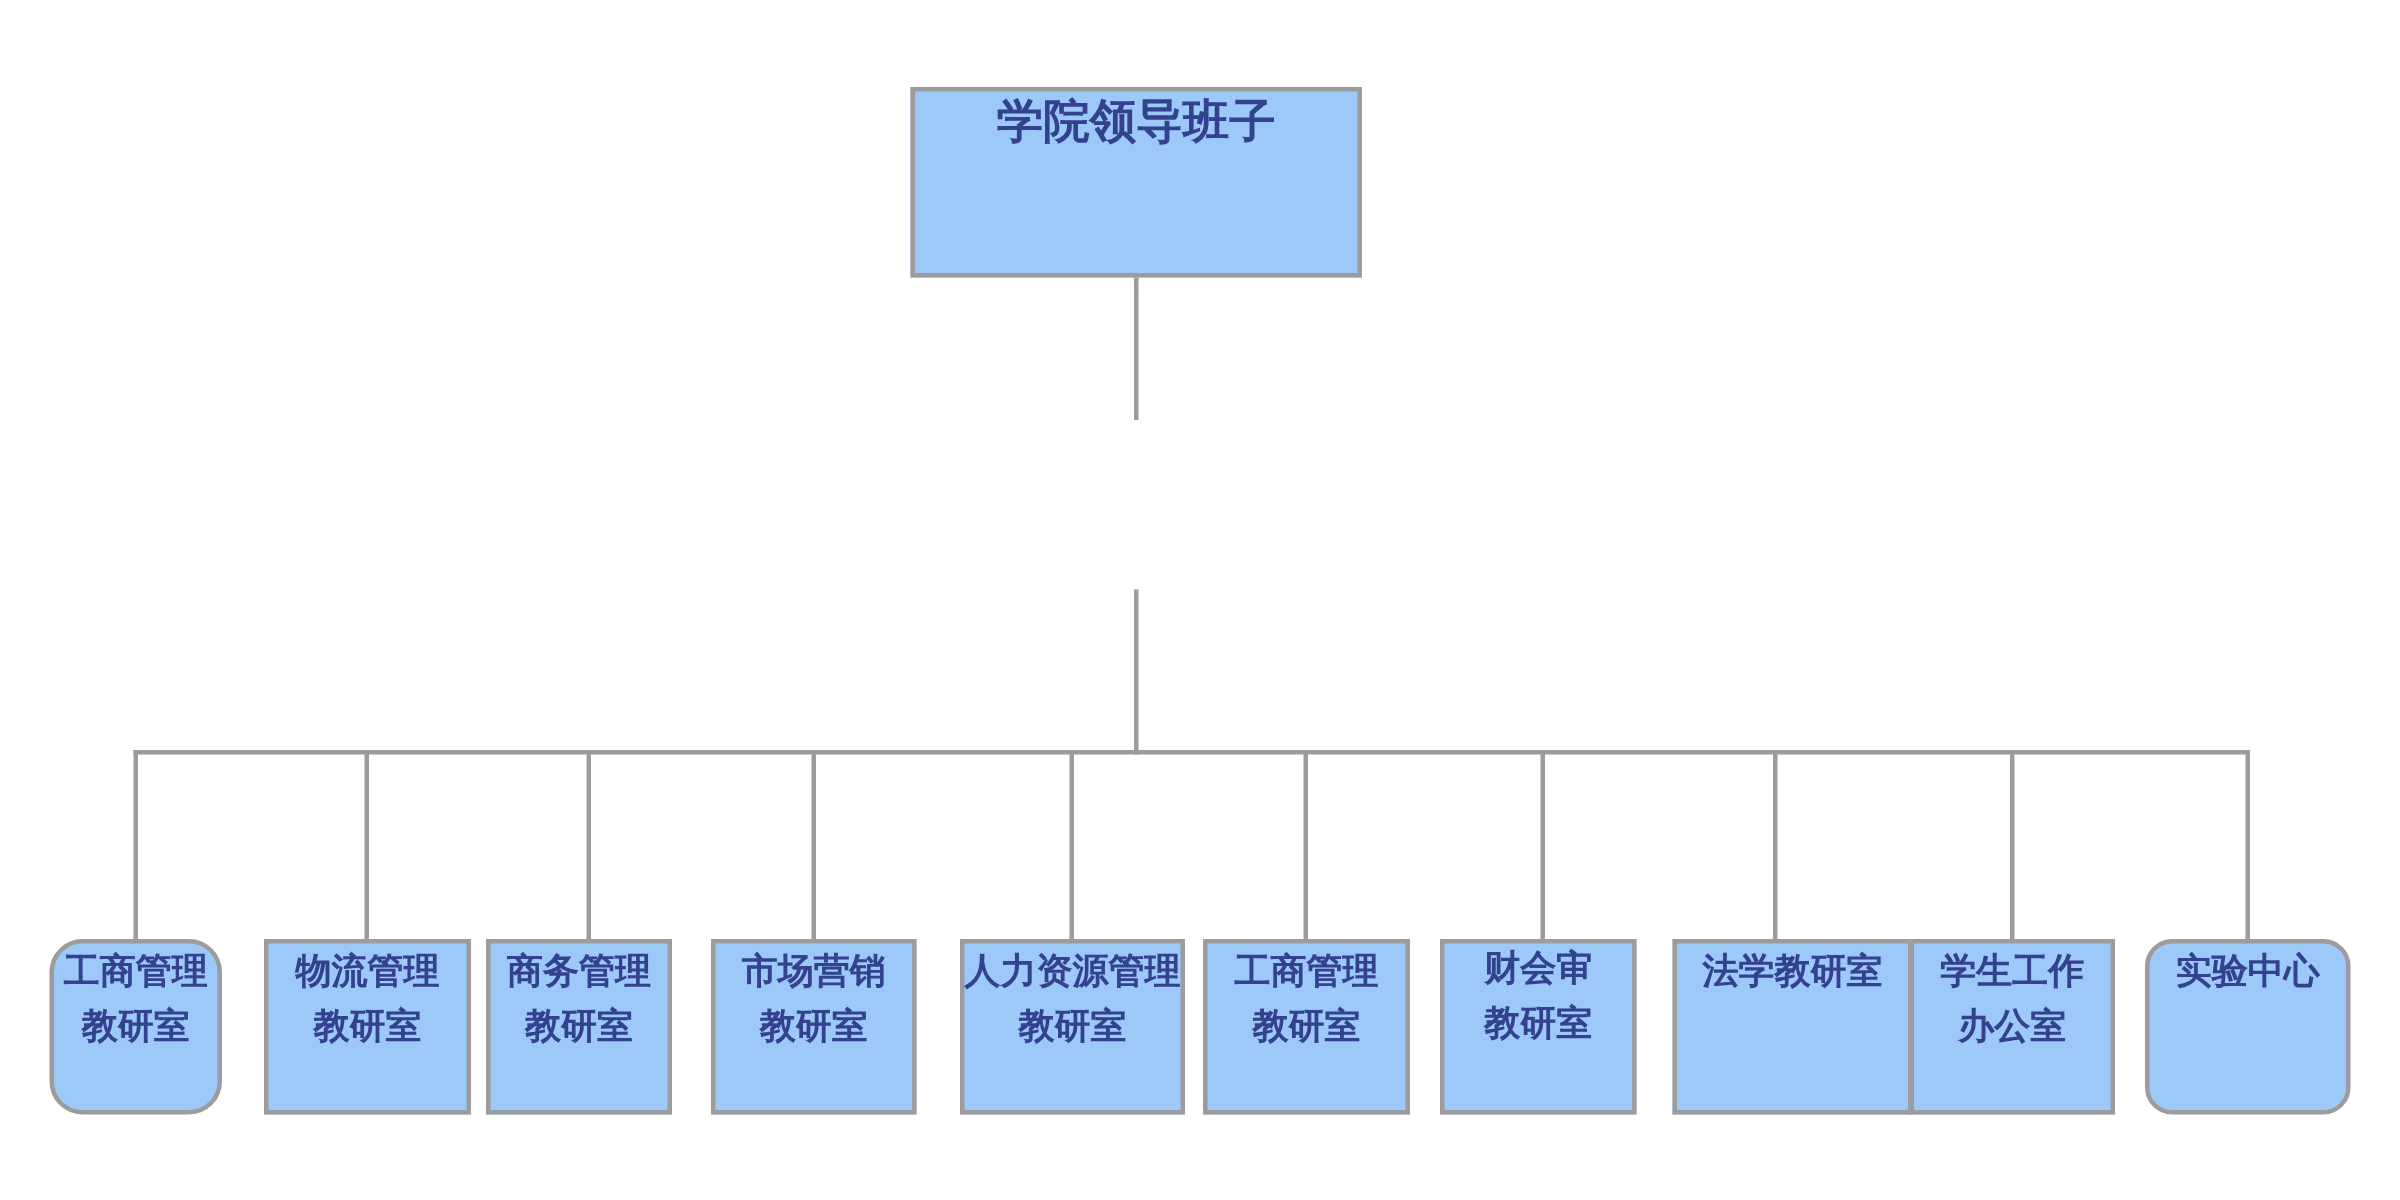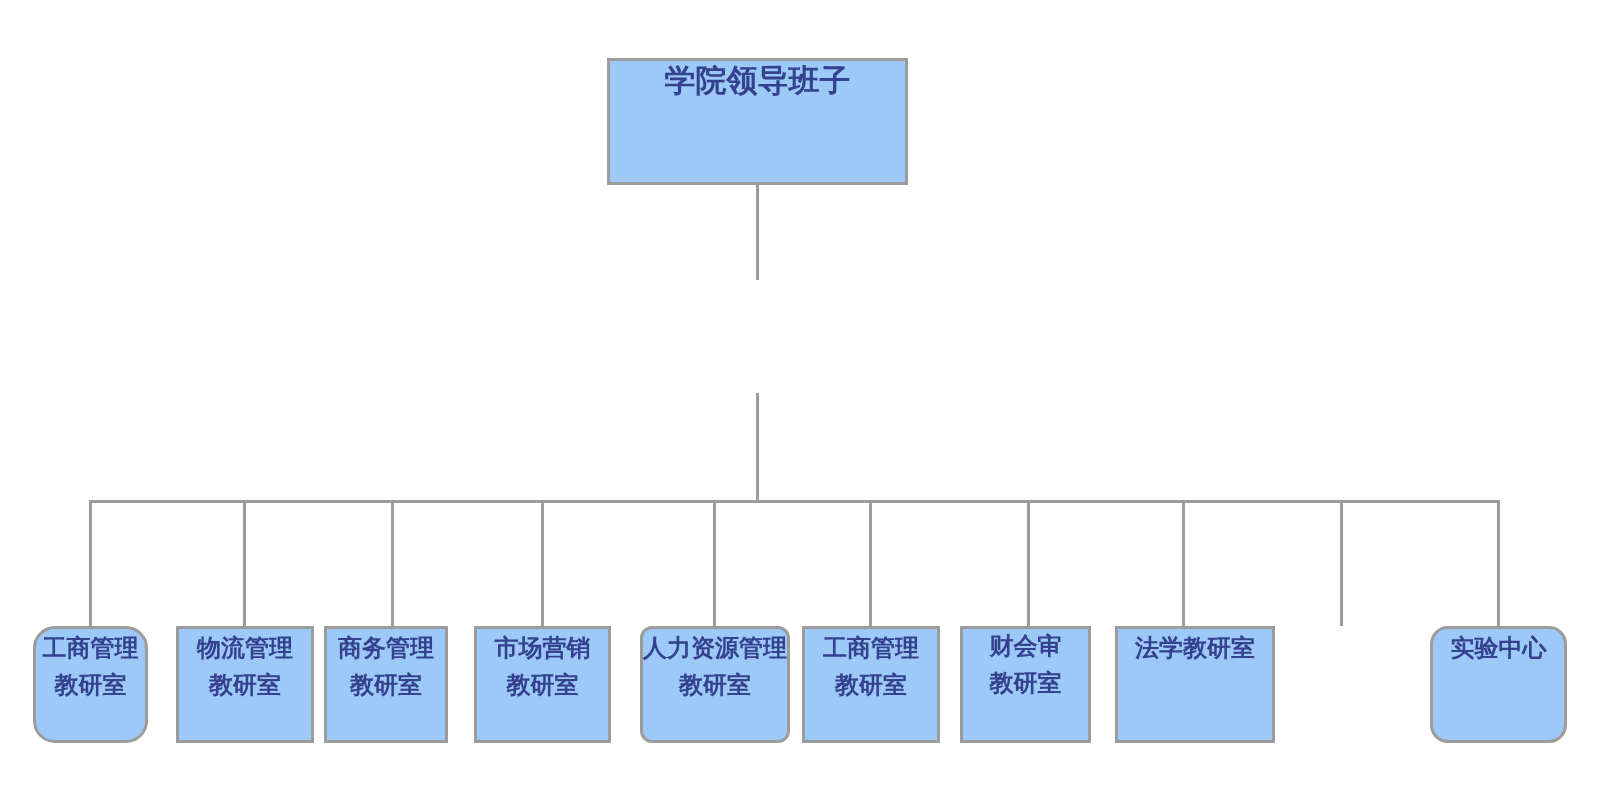--- a/index.html
+++ b/index.html
@@ -89,37 +89,41 @@
   <div class="node small" style="left:324px; width:124px;">
     <span class="label">商务管理
 教研室</span>
   </div>
 
   <div class="node small" style="left:474px; width:137px;">
     <span class="label">市场营销
 教研室</span>
   </div>
 
-  <div class="node small" style="left:640px; width:150px;border-radius:12px;">
+  <div class="node small" style="left:640px; width:150px;">
     <span class="label">人力资源管理
 教研室</span>
   </div>
 
   <div class="node small" style="left:802px; width:138px;">
     <span class="label">工商管理
 教研室</span>
   </div>
 
   <div class="node small" style="left:960px; width:131px;font-family:Liberation Mono, monospace;">
     <span class="label">财会审
 教研室</span>
   </div>
 
   <div class="node small" style="left:1115px; width:160px;">
     <span class="label">法学教研室</span>
   </div>
 
+  <div class="node small" style="left:1273px; width:137px;">
+    <span class="label">学生工作
+办公室</span>
+  </div>
 
   <div class="node small" style="left:1430px; width:137px;border-radius:18px;">
     <span class="label">实验中心</span>
   </div>
 
 </div>
 
 </body></html>

